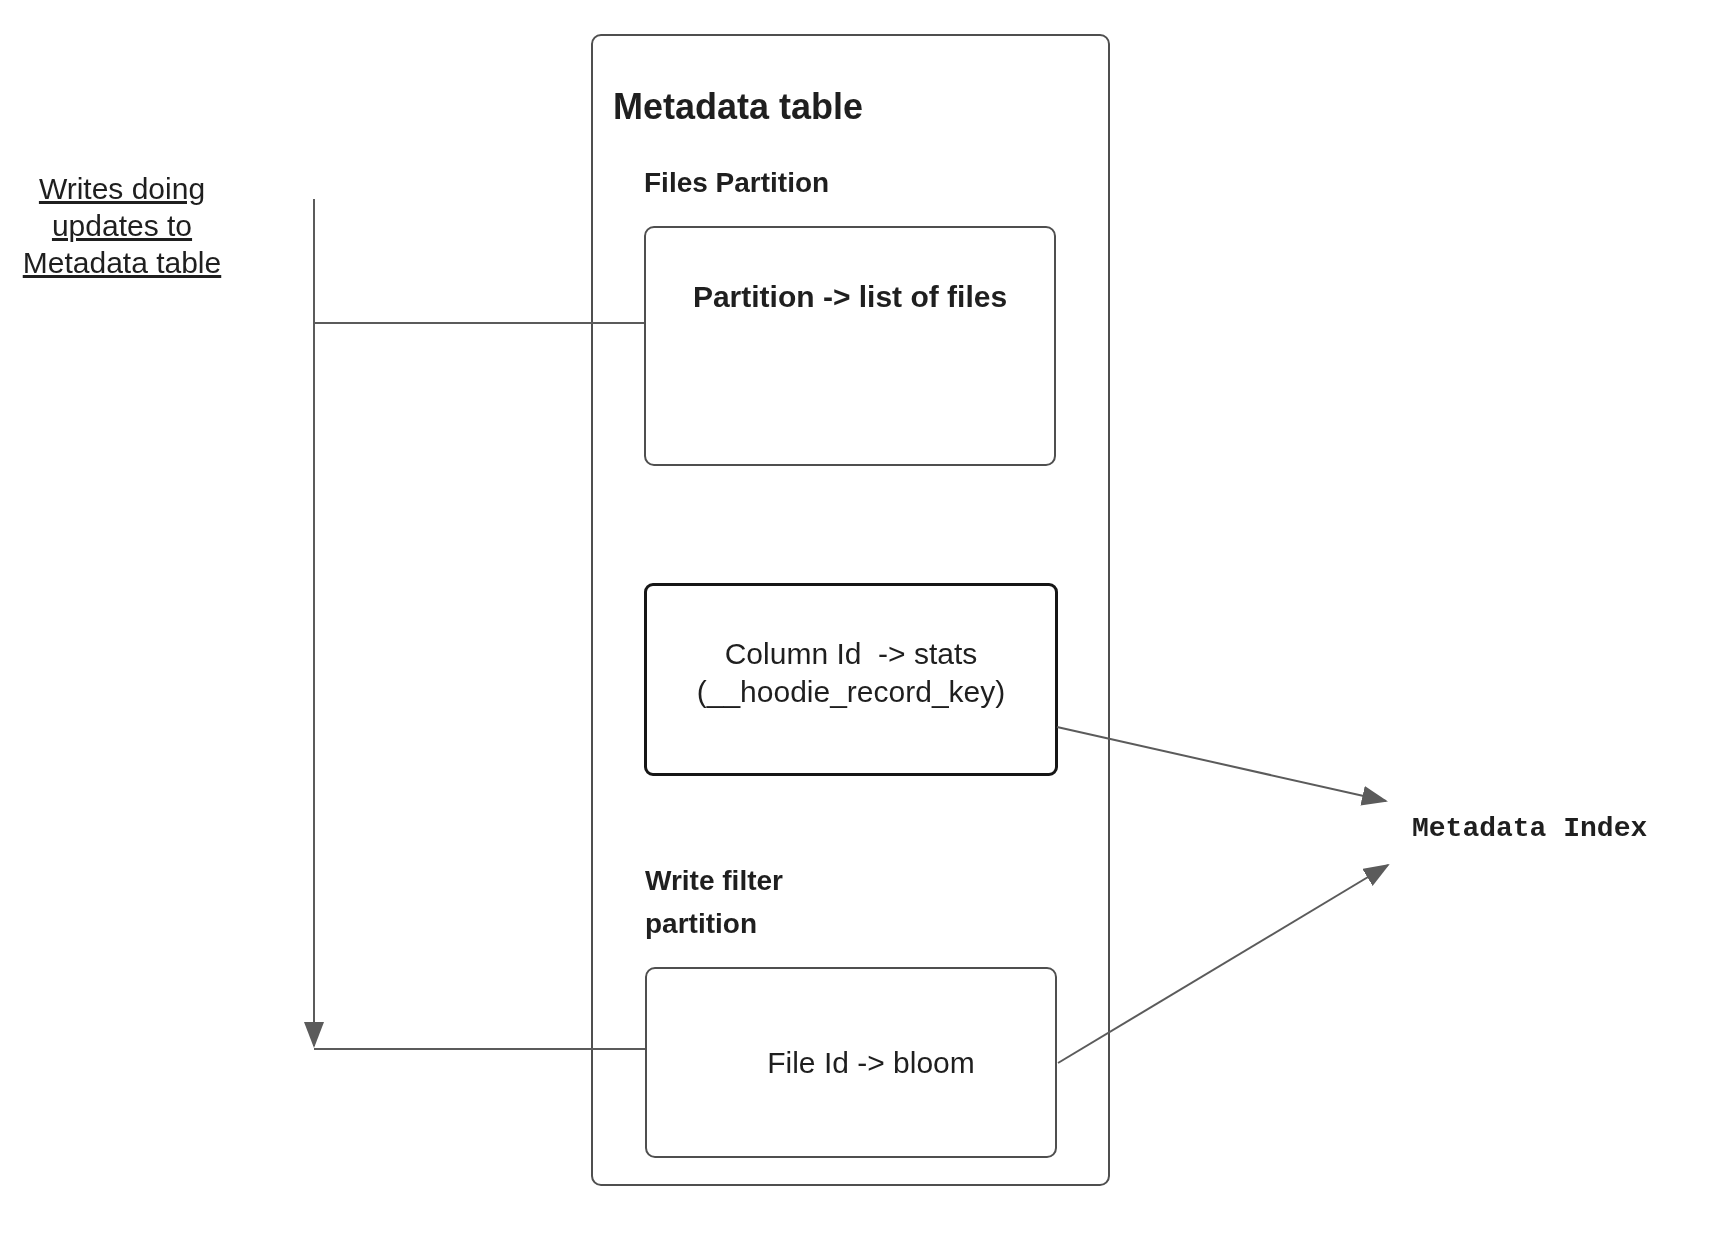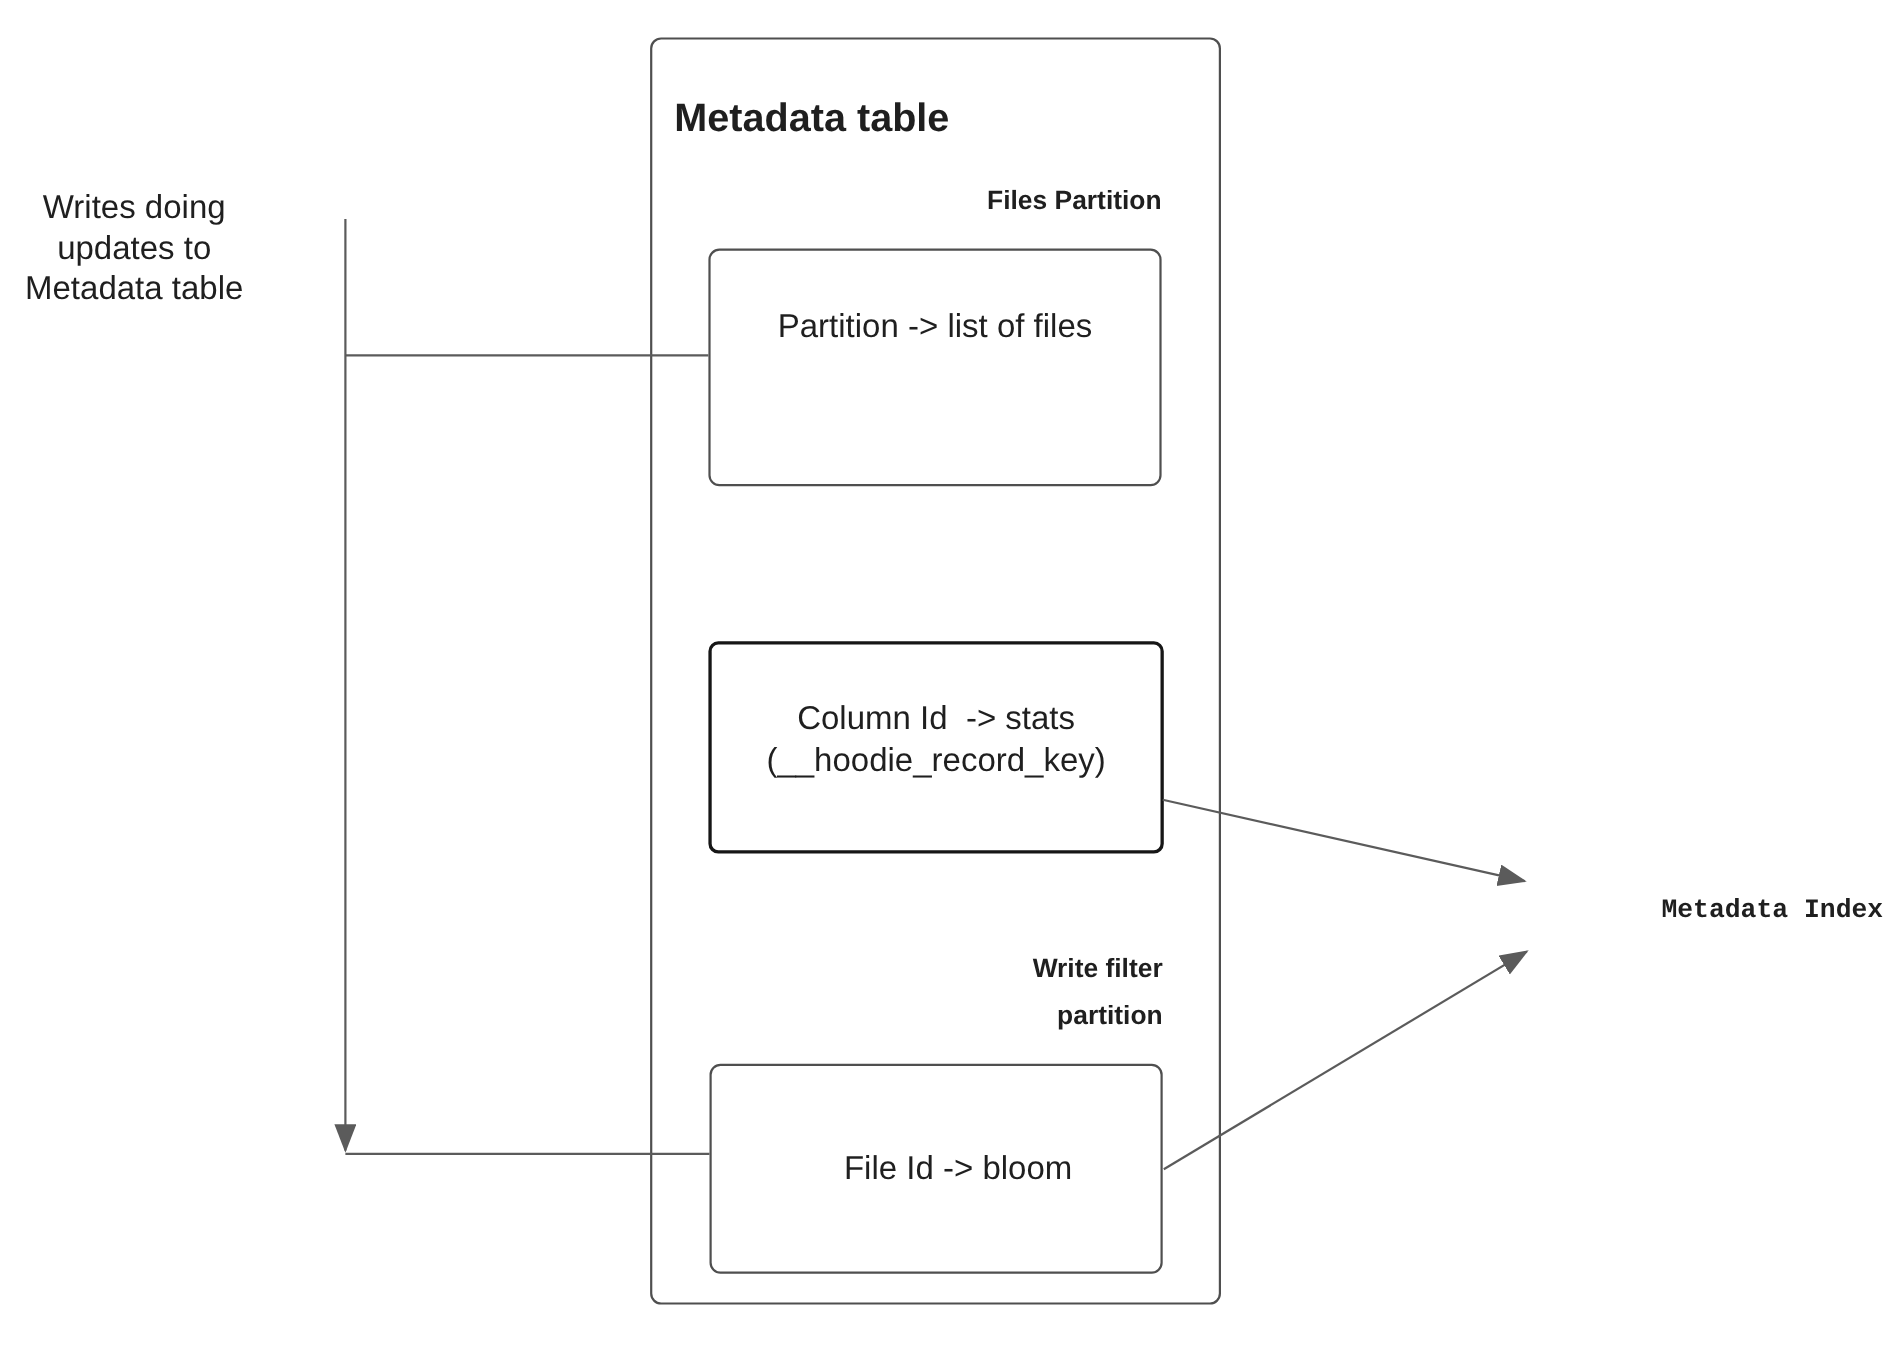--- a/index.html
+++ b/index.html
@@ -5,36 +5,36 @@
   html,body{margin:0;padding:0;background:#ffffff;}
   .canvas{
     position:relative;width:1718px;height:1244px;background:#ffffff;overflow:hidden;
     font-family:"Liberation Sans","DejaVu Sans",sans-serif;
     color:var(--text,#1f1f1f);
   }
   .note{
     position:absolute;font-size:30px;line-height:37px;text-align:center;
     white-space:pre-wrap;
   }
-  .left-note{left:12px;top:170px;width:220px;}
+  .left-note{left:12px;top:170px;width:220px;text-decoration:underline;}
   .idx-note{left:1406px;top:897px;width:300px;}
   .heading{
-    position:absolute;font-weight:bold;font-size:24px;line-height:43px;
-    text-align:right;white-space:pre-wrap;color:var(--text,#1f1f1f);
+    position:absolute;font-weight:bold;font-size:28px;line-height:43px;
+    text-align:left;white-space:pre-wrap;color:var(--text,#1f1f1f);
   }
   .h-files{left:644px;top:161px;width:412px;}
   .h-colstats{left:644px;top:475px;width:414px;}
   .h-bloom{left:645px;top:859px;width:412px;}
   .h-index{left:1412px;top:807px;width:300px;font-family:Liberation Mono, monospace;}
   .box{
     position:absolute;box-sizing:border-box;background:#ffffff;
     border:2px solid var(--box-border,#4f4f4f);border-radius:10px;
   }
   .outer{left:591px;top:34px;width:519px;height:1152px;}
-  .files{left:644px;top:226px;width:412px;height:216px;}
+  .files{left:644px;top:226px;width:412px;height:240px;font-weight:bold;}
   .colstats{left:644px;top:583px;width:414px;height:193px;border:3px solid var(--emphasis-border,#161616);border-radius:9px;}
   .bloom{left:645px;top:967px;width:412px;height:191px;}
   .outer-title{
     position:absolute;left:20px;top:49px;font-weight:bold;font-size:36px;
     line-height:43px;white-space:nowrap;
   }
   .boxtext{
     position:absolute;left:0;right:0;text-align:center;font-size:30px;
     line-height:38px;white-space:pre-wrap;
   }

